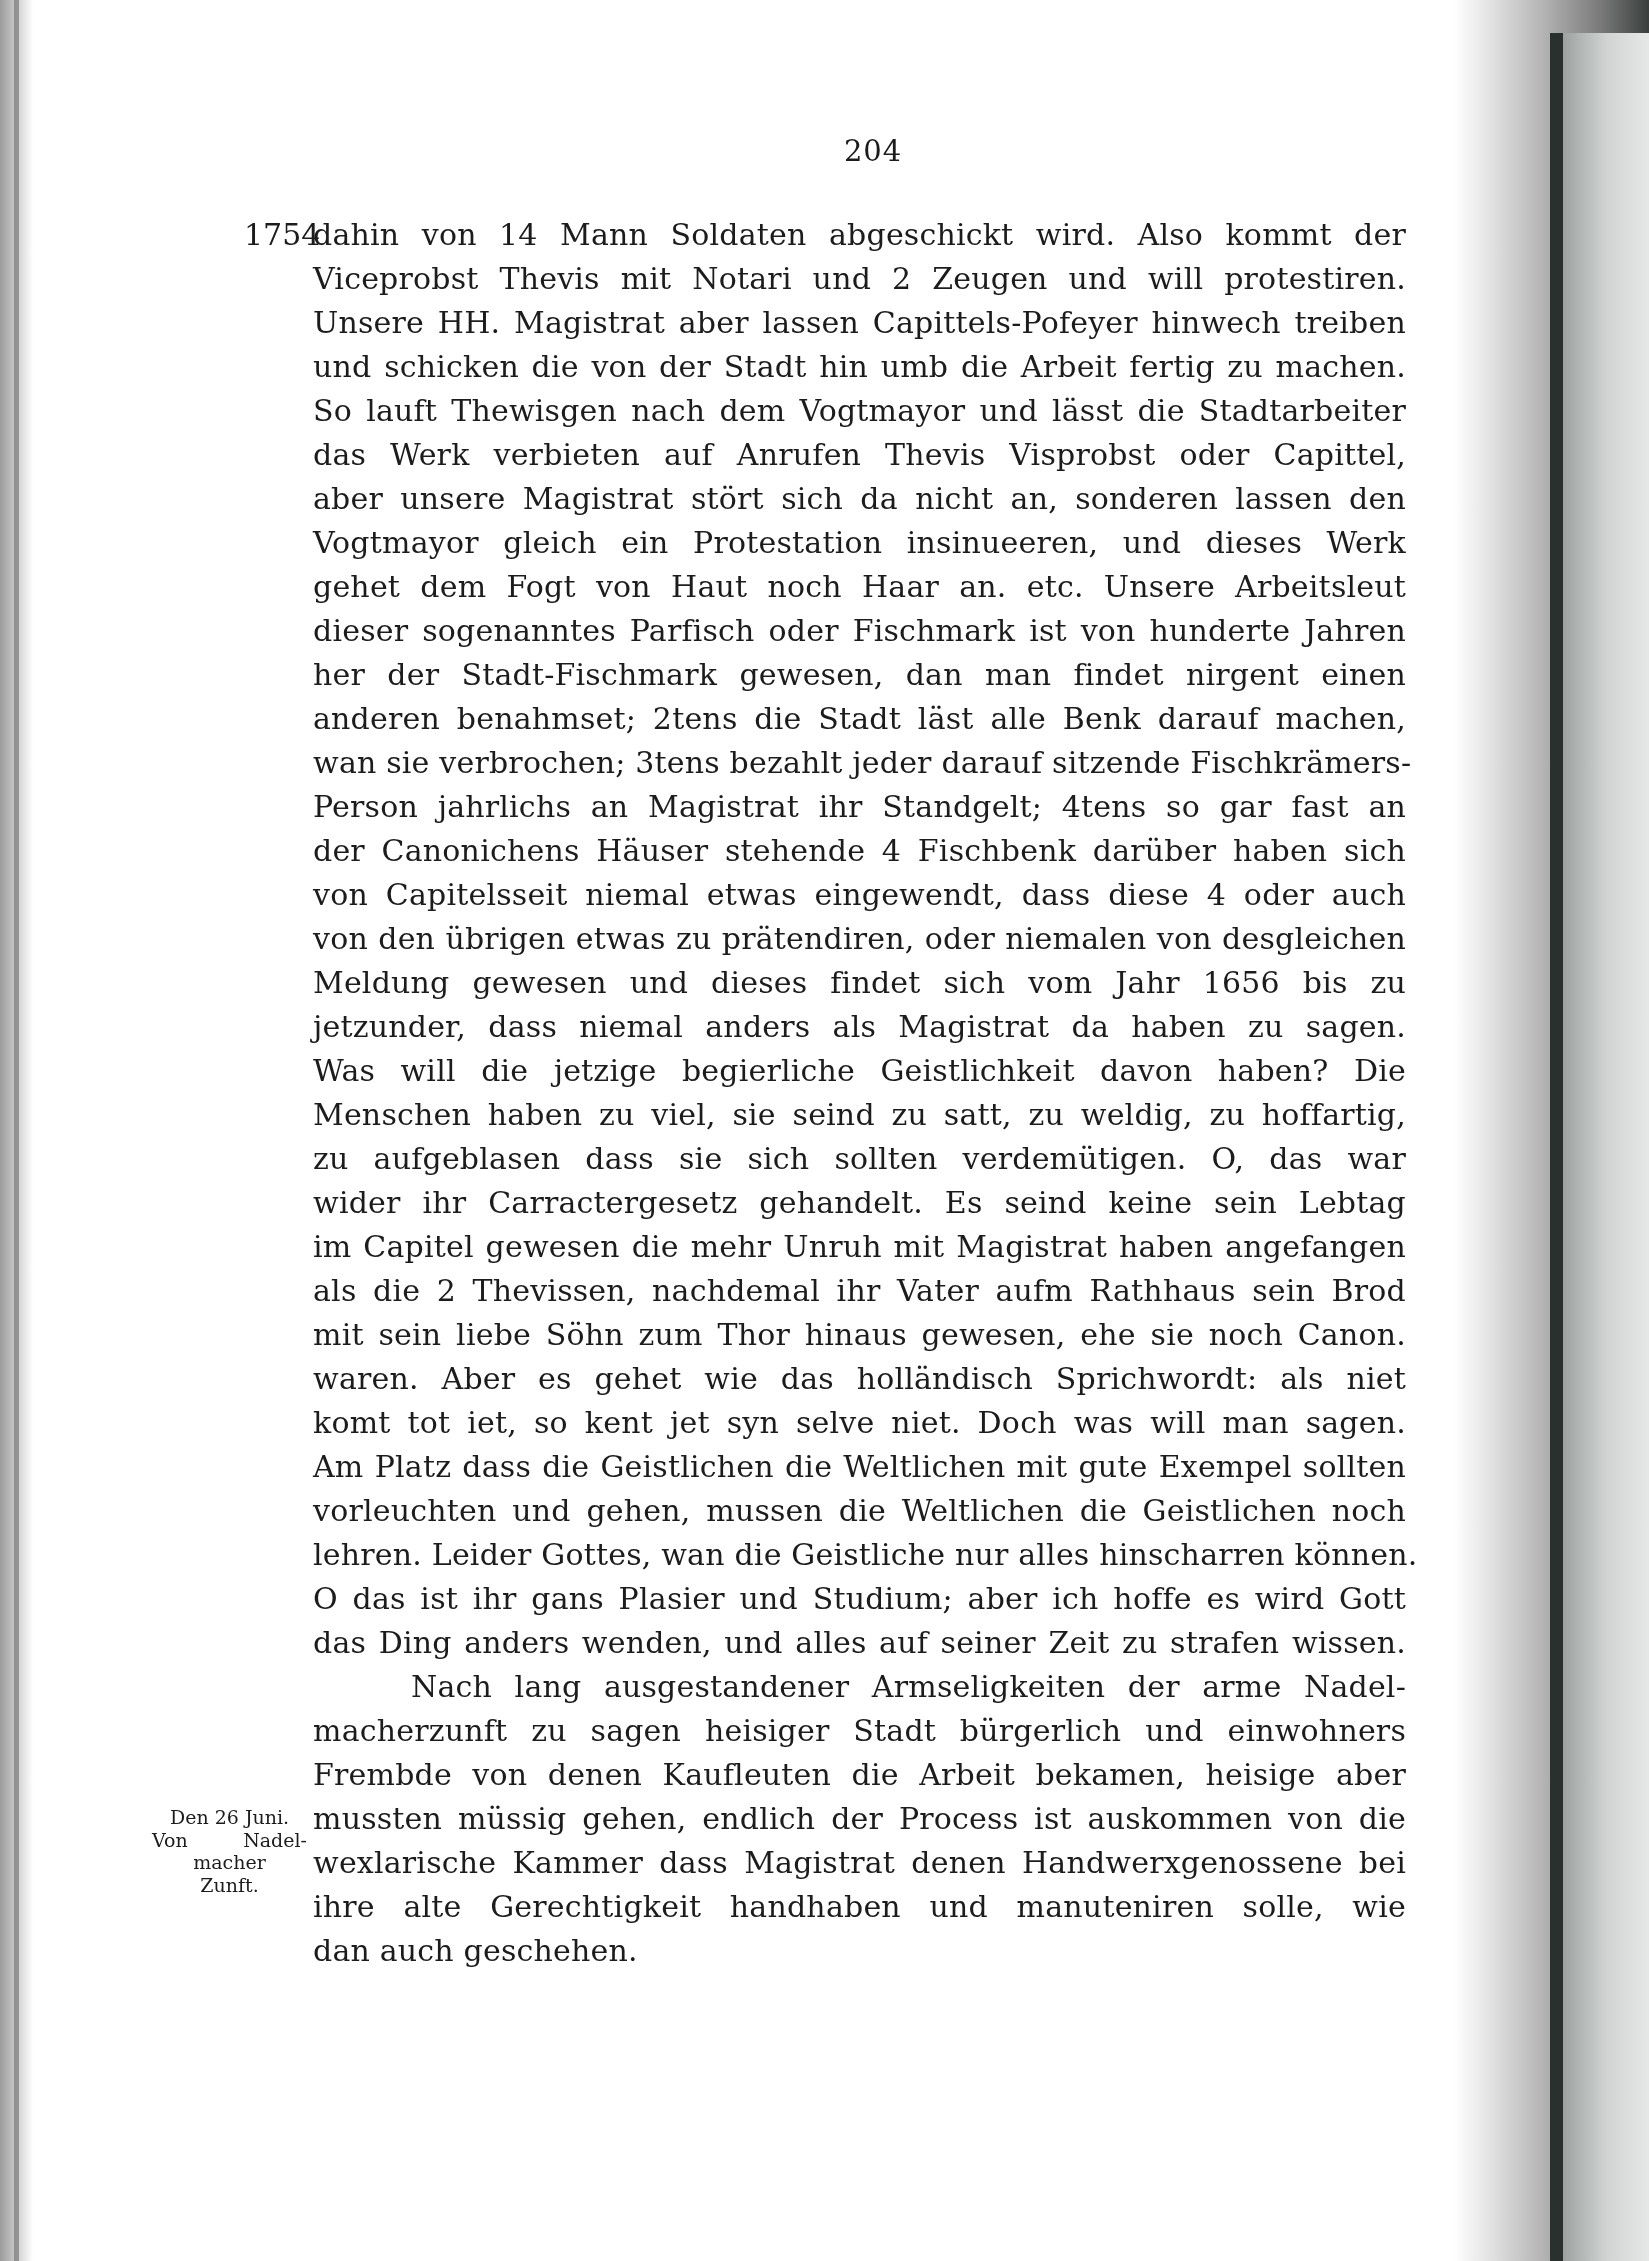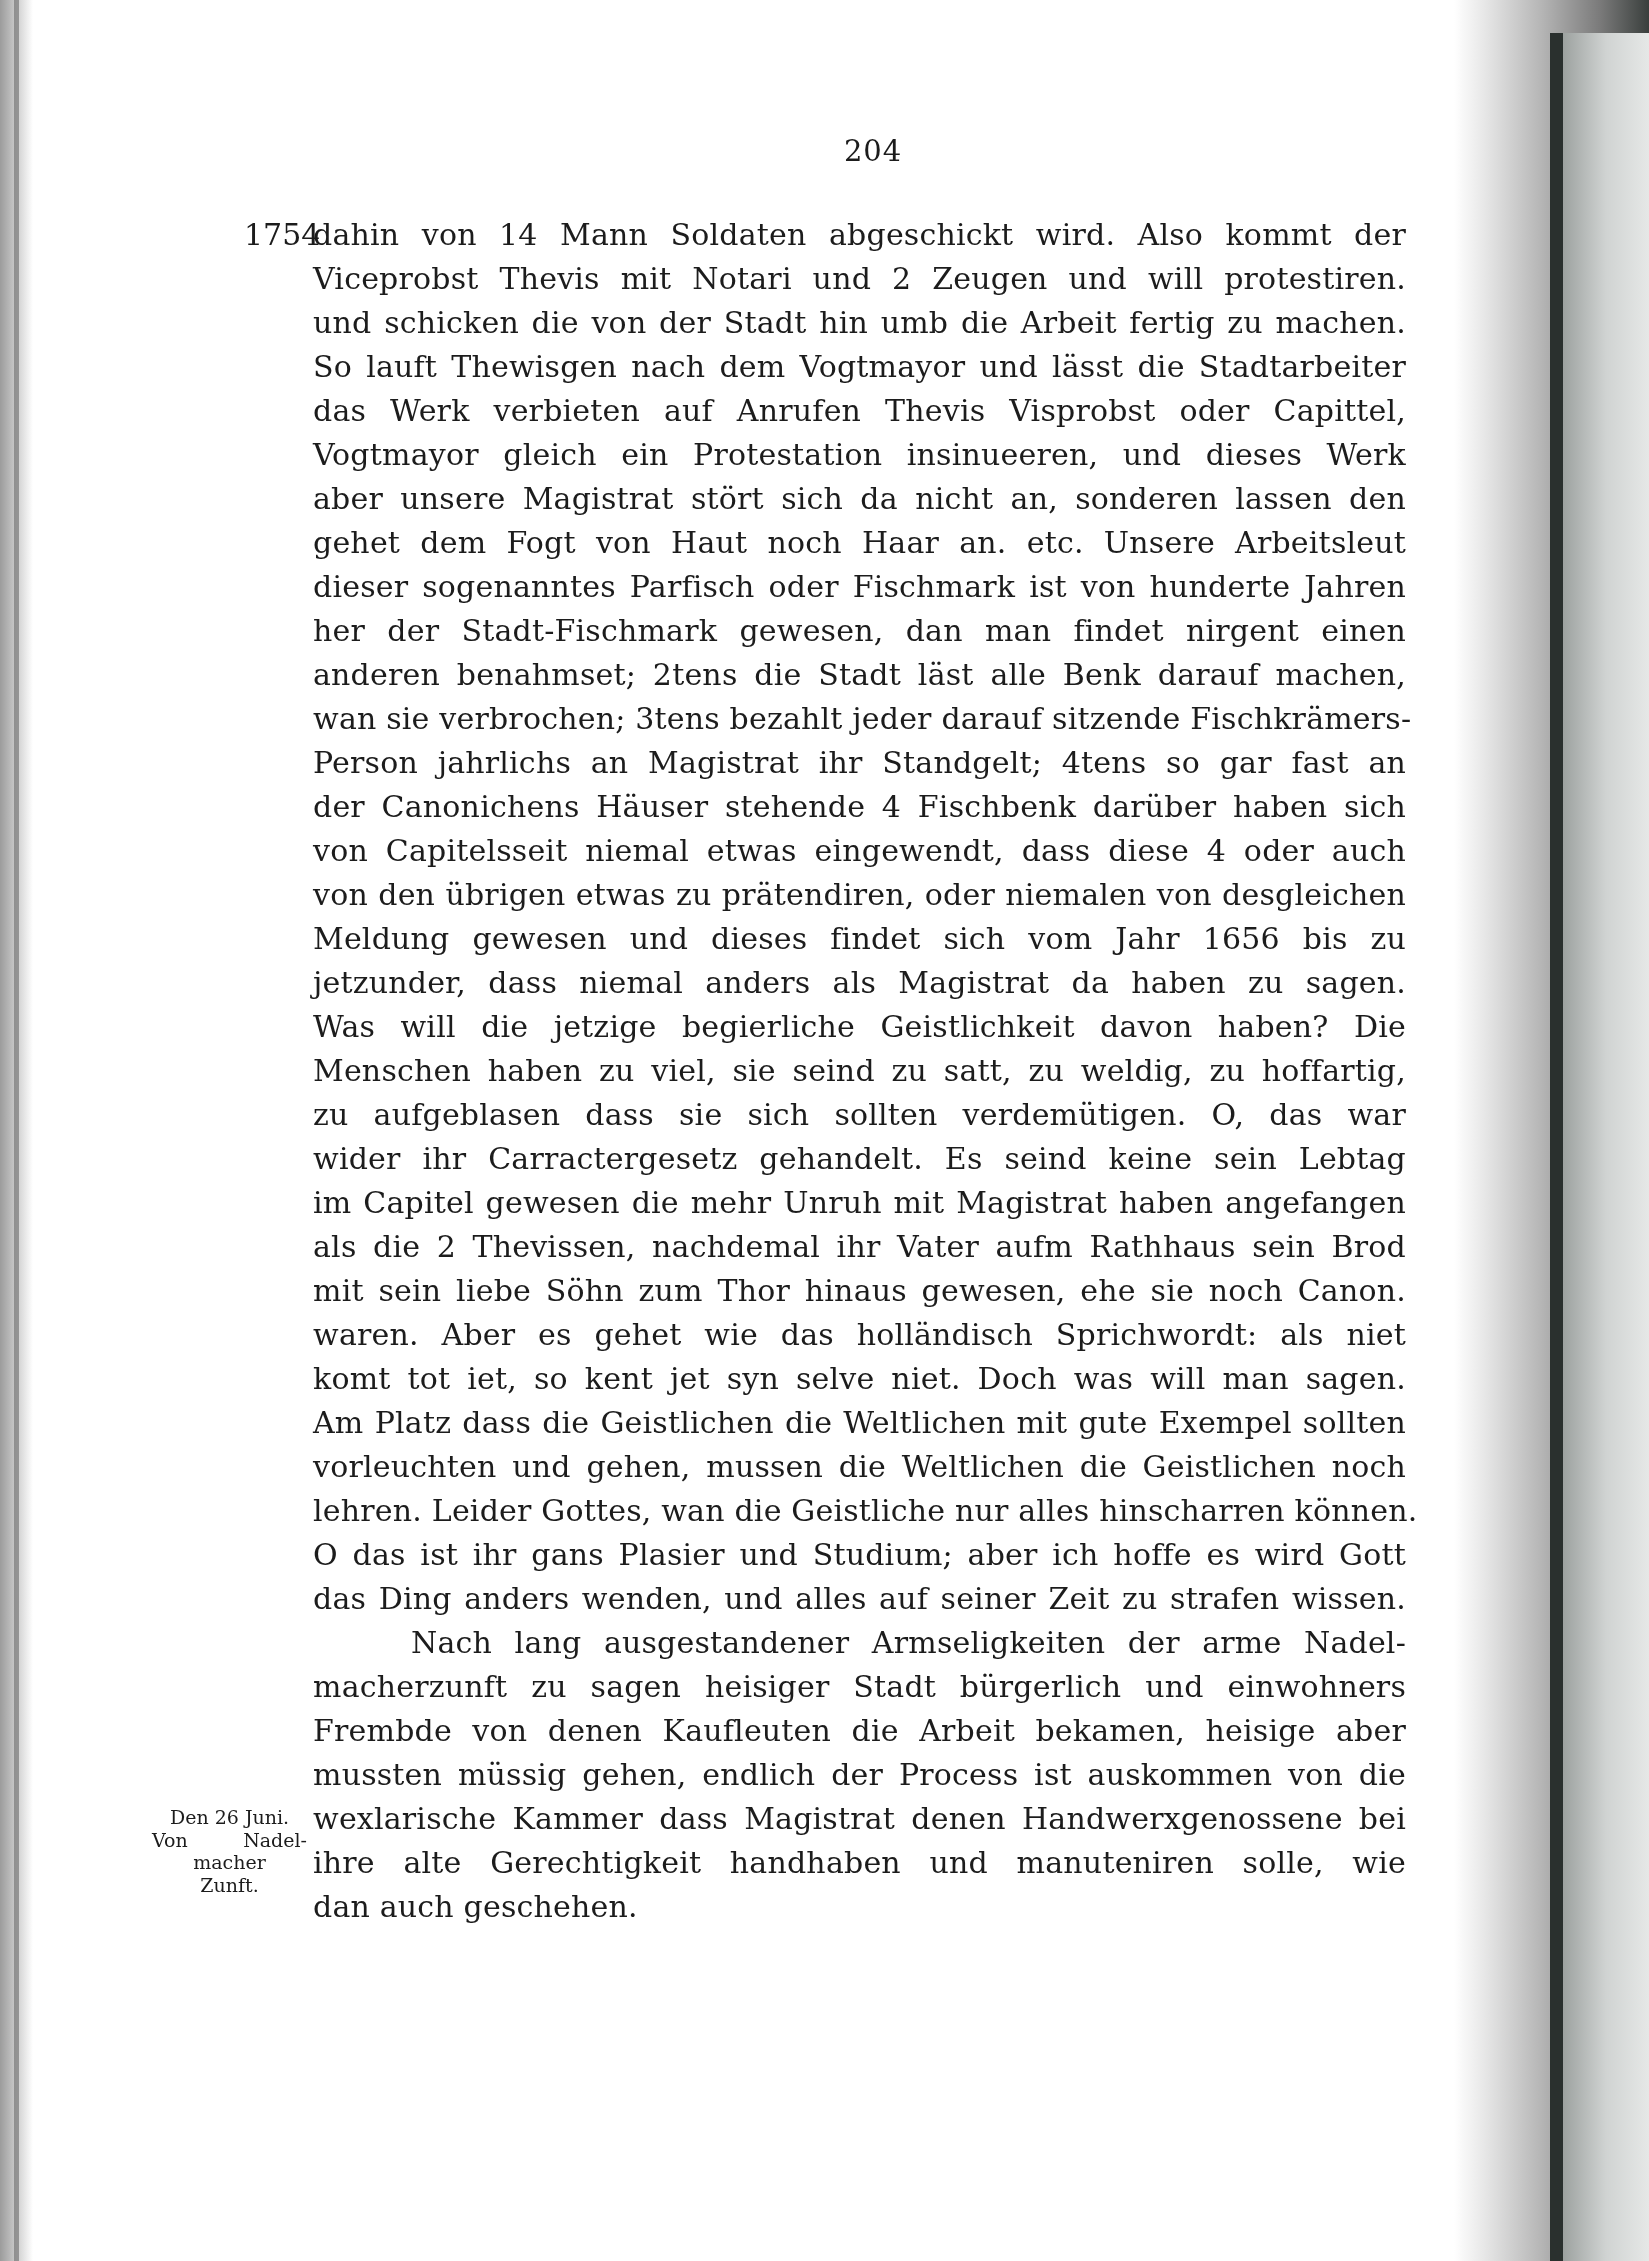--- a/index.html
+++ b/index.html
@@ -114,25 +114,26 @@
 <div class="right-spine"></div>
 <div class="right-beyond"></div>
 
 <div class="page-number">204</div>
 
 <div class="year-marker">1754</div>
 
 <div class="text-block">
   <div class="line">dahin von 14 Mann Soldaten abgeschickt wird.  Also kommt  der</div>
   <div class="line">Viceprobst Thevis mit Notari und 2 Zeugen  und will protestiren.</div>
+  <div class="line">Unsere HH. Magistrat aber lassen Capittels-Pofeyer  hinwech treiben</div>
   <div class="line">und schicken die von der Stadt hin umb die Arbeit fertig zu machen.</div>
   <div class="line">So lauft Thewisgen nach dem Vogtmayor und lässt die Stadtarbeiter</div>
   <div class="line">das Werk verbieten  auf Anrufen  Thevis Visprobst  oder Capittel,</div>
+  <div class="line">aber unsere Magistrat stört sich da nicht an, sonderen lassen den</div>
   <div class="line">Vogtmayor gleich  ein Protestation  insinueeren,  und  dieses  Werk</div>
-  <div class="line">aber unsere Magistrat stört sich da nicht an, sonderen lassen den</div>
   <div class="line">gehet dem Fogt von Haut noch Haar an. etc.  Unsere Arbeitsleut</div>
   <div class="line">dieser sogenanntes Parfisch oder Fischmark ist von hunderte Jahren</div>
   <div class="line">her der Stadt-Fischmark gewesen, dan man findet nirgent einen</div>
   <div class="line">anderen benahmset; 2tens die Stadt läst alle Benk darauf machen,</div>
   <div class="line">wan sie verbrochen; 3tens bezahlt jeder darauf sitzende Fischkrämers-</div>
   <div class="line">Person jahrlichs an Magistrat ihr Standgelt; 4tens so gar fast an</div>
   <div class="line">der Canonichens Häuser stehende 4 Fischbenk darüber haben sich</div>
   <div class="line">von Capitelsseit niemal etwas eingewendt, dass diese 4 oder auch</div>
   <div class="line">von den übrigen etwas zu prätendiren, oder niemalen von desgleichen</div>
   <div class="line">Meldung gewesen und dieses findet sich vom Jahr 1656 bis zu</div>

